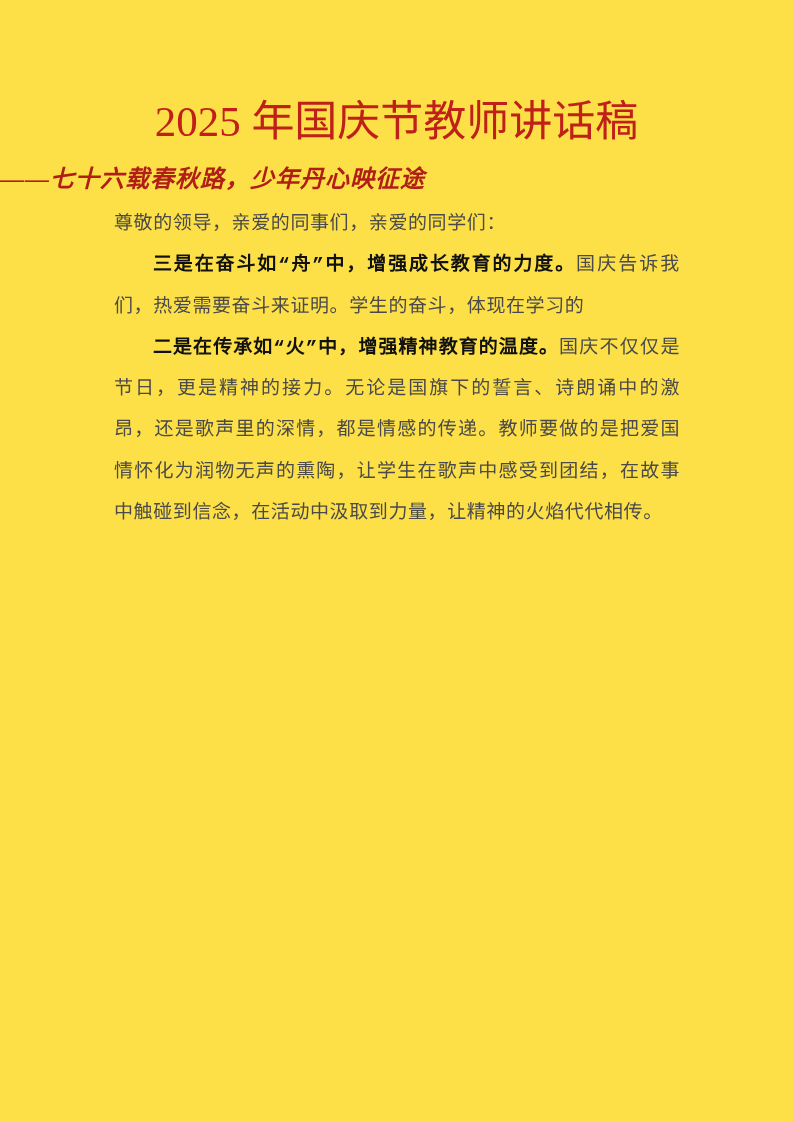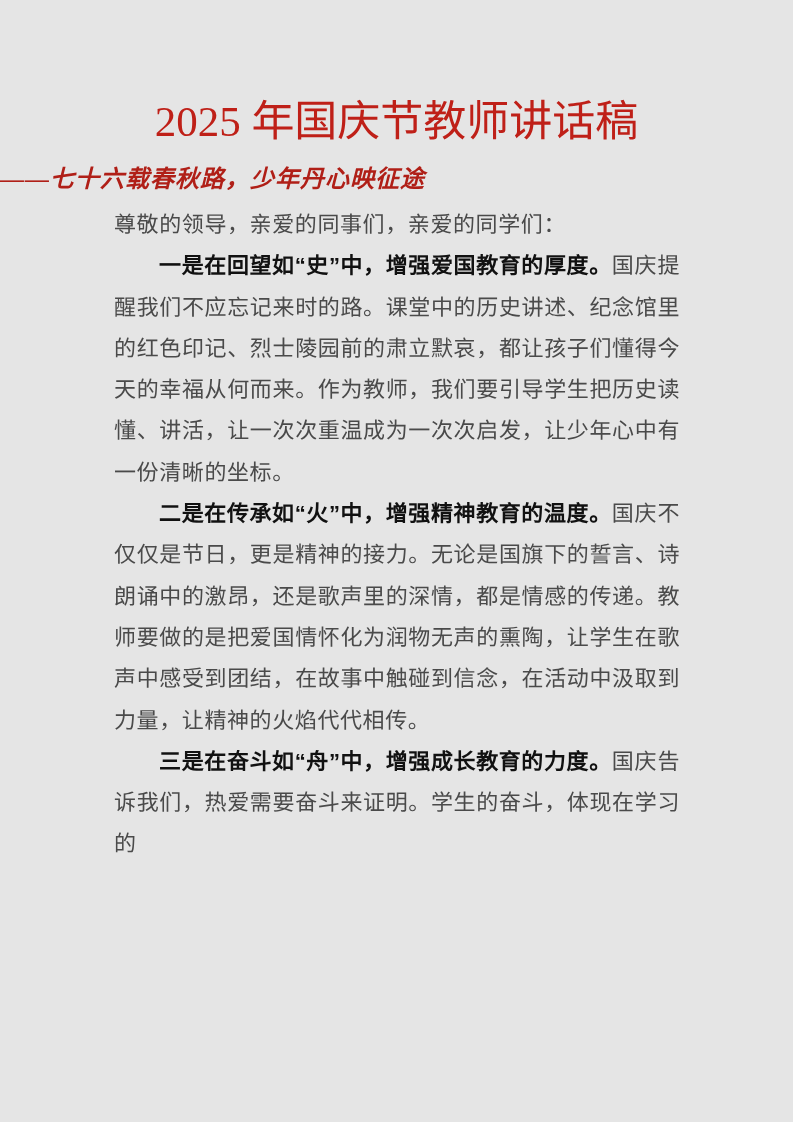--- a/index.html
+++ b/index.html
@@ -50,22 +50,22 @@
 
   
   .body-area {
     position: absolute;
     left: 114px;
     top: 204px;
     width: 566px;
   }
 
   .para {
-    font-family: Liberation Sans, sans-serif;
-    font-size: 22px;
+    font-family: Liberation Mono, monospace;
+    font-size: 19px;
     line-height: 41.3px;
     color: #4a4a4a;
     text-align: justify;
     text-justify: inter-character;
     text-align-last: left;
     margin: 0;
     letter-spacing: 0.6px;
     word-break: break-all;
   }
 
@@ -80,39 +80,36 @@
   }
 
   .rest {
     font-weight: 400;
     color: #4a4a4a;
   }
 </style>
 </head>
 <body style="background: rgb(255, 255, 255);">
 
-<div class="page" style="background: #e5e5e5;">
+<div class="page" style="background: #fde047;">
 
   <div class="doc-title" style="color: rgb(191, 32, 24);">2025 年国庆节教师讲话稿</div>
 
   <div class="doc-subtitle" style="color: rgb(176, 31, 23);">——七十六载春秋路，少年丹心映征途</div>
 
   <div class="body-area">
 
     <p class="para" style="color: rgb(74, 74, 74);">
       <span>尊敬的领导，亲爱的同事们，亲爱的同学们：</span>
     </p>
 
 
+
     <p class="para indent" style="color: rgb(74, 74, 74);">
-      <span class="lead" style="color: rgb(17, 17, 17);">一是在回望如“史”中，增强爱国教育的厚度。</span><span class="rest" style="color: rgb(74, 74, 74);">国庆提醒我们不应忘记来时的路。课堂中的历史讲述、纪念馆里的红色印记、烈士陵园前的肃立默哀，都让孩子们懂得今天的幸福从何而来。作为教师，我们要引导学生把历史读懂、讲活，让一次次重温成为一次次启发，让少年心中有一份清晰的坐标。</span>
+      <span class="lead" style="color: rgb(17, 17, 17);">三是在奋斗如“舟”中，增强成长教育的力度。</span><span class="rest" style="color: rgb(74, 74, 74);">国庆告诉我们，热爱需要奋斗来证明。学生的奋斗，体现在学习的</span>
     </p>
 
     <p class="para indent" style="color: rgb(74, 74, 74);">
       <span class="lead" style="color: rgb(17, 17, 17);">二是在传承如“火”中，增强精神教育的温度。</span><span class="rest" style="color: rgb(74, 74, 74);">国庆不仅仅是节日，更是精神的接力。无论是国旗下的誓言、诗朗诵中的激昂，还是歌声里的深情，都是情感的传递。教师要做的是把爱国情怀化为润物无声的熏陶，让学生在歌声中感受到团结，在故事中触碰到信念，在活动中汲取到力量，让精神的火焰代代相传。</span>
     </p>
 
-    <p class="para indent" style="color: rgb(74, 74, 74);">
-      <span class="lead" style="color: rgb(17, 17, 17);">三是在奋斗如“舟”中，增强成长教育的力度。</span><span class="rest" style="color: rgb(74, 74, 74);">国庆告诉我们，热爱需要奋斗来证明。学生的奋斗，体现在学习的</span>
-    </p>
-
   </div>
 </div>
 
 </body></html>

